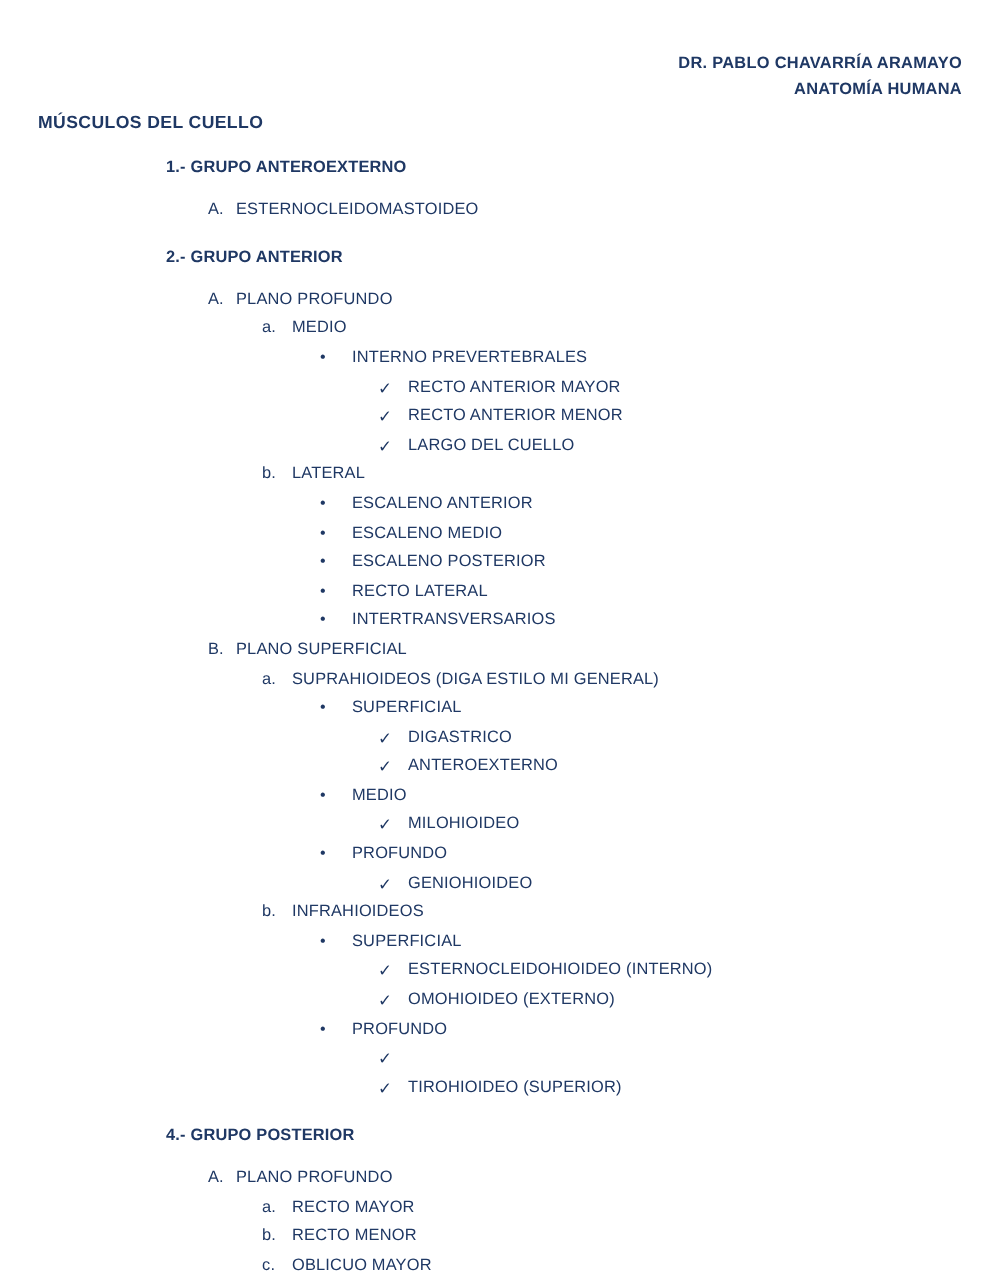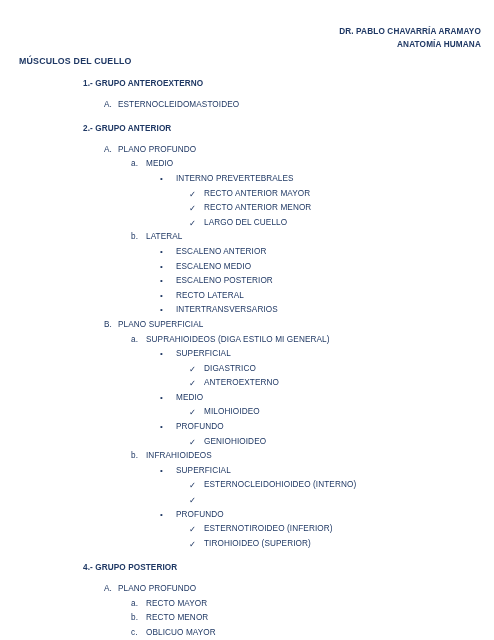--- a/index.html
+++ b/index.html
@@ -219,28 +219,28 @@
       <div class="row lvl-c">
         <span class="marker">•</span>
         <span class="text">SUPERFICIAL</span>
       </div>
       <div class="row lvl-d">
         <span class="marker">✓</span>
         <span class="text">ESTERNOCLEIDOHIOIDEO (INTERNO)</span>
       </div>
       <div class="row lvl-d">
         <span class="marker">✓</span>
+        <span class="text">OMOHIOIDEO (EXTERNO)</span>
       </div>
       <div class="row lvl-c">
         <span class="marker">•</span>
         <span class="text">PROFUNDO</span>
       </div>
       <div class="row lvl-d">
         <span class="marker">✓</span>
-        <span class="text">ESTERNOTIROIDEO (INFERIOR)</span>
       </div>
       <div class="row lvl-d">
         <span class="marker">✓</span>
         <span class="text">TIROHIOIDEO (SUPERIOR)</span>
       </div>
       <div class="row lvl-group gap-before">
         <span class="text">4.- GRUPO POSTERIOR</span>
       </div>
       <div class="row lvl-a gap-before-sm">
         <span class="marker">A.</span>

